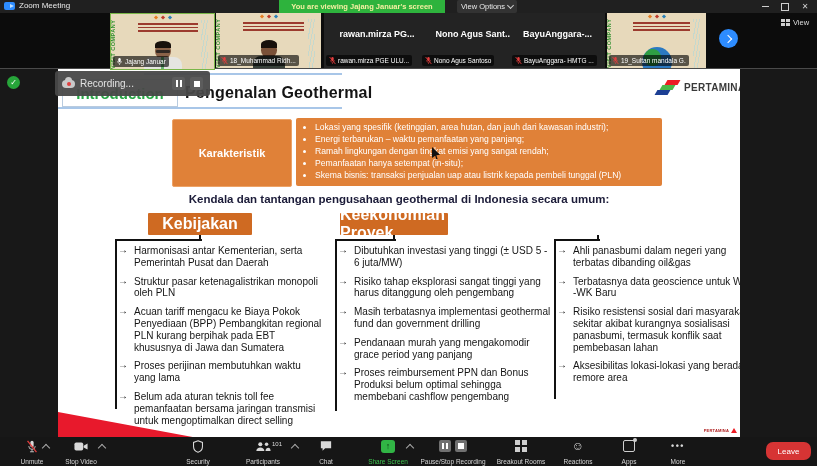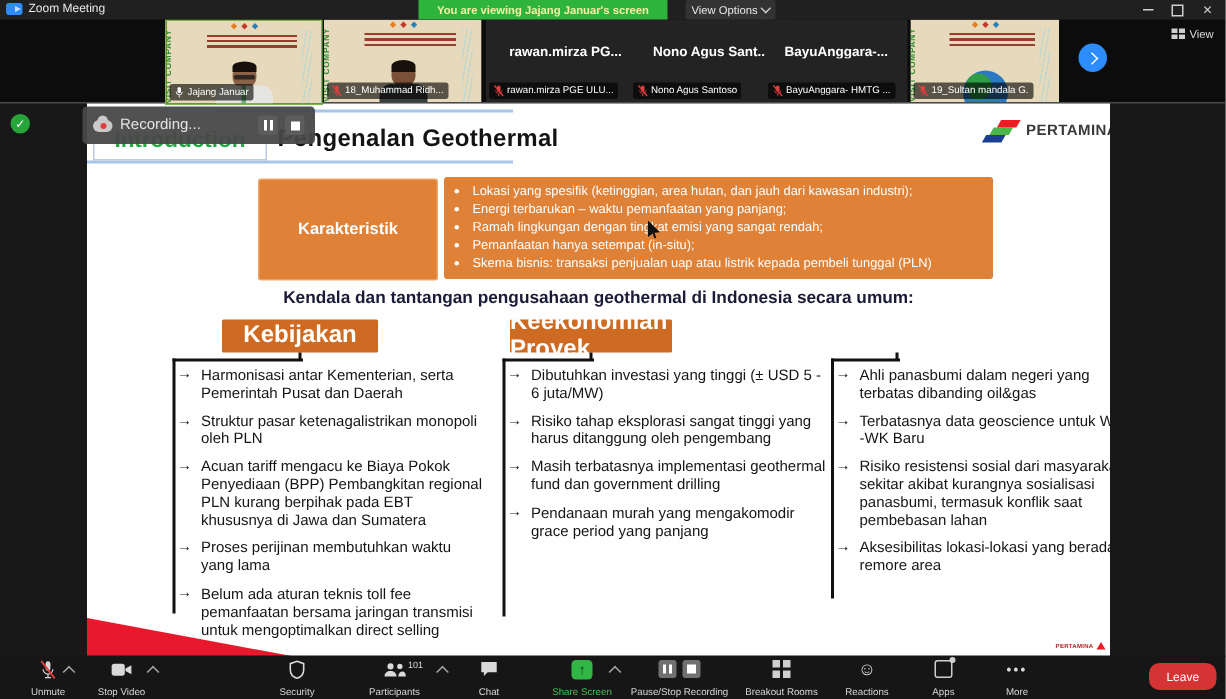--- a/index.html
+++ b/index.html
@@ -350,20 +350,21 @@
       <li>Struktur pasar ketenagalistrikan monopoli oleh PLN</li>
       <li>Acuan tariff mengacu ke Biaya Pokok Penyediaan (BPP) Pembangkitan regional PLN kurang berpihak pada EBT khususnya di Jawa dan Sumatera</li>
       <li>Proses perijinan membutuhkan waktu yang lama</li>
       <li>Belum ada aturan teknis toll fee pemanfaatan bersama jaringan transmisi untuk mengoptimalkan direct selling</li>
     </ul>
     <ul class="col col2">
       <li>Dibutuhkan investasi yang tinggi (± USD 5 - 6 juta/MW)</li>
       <li>Risiko tahap eksplorasi sangat tinggi yang harus ditanggung oleh pengembang</li>
       <li>Masih terbatasnya implementasi geothermal fund dan government drilling</li>
       <li>Pendanaan murah yang mengakomodir grace period yang panjang</li>
+      <li>Proses reimbursement PPN dan Bonus Produksi belum optimal sehingga membebani cashflow pengembang</li>
     </ul>
     <ul class="col col3">
       <li>Ahli panasbumi dalam negeri yang terbatas dibanding oil&amp;gas</li>
       <li>Terbatasnya data geoscience untuk WK -WK Baru</li>
       <li>Risiko resistensi sosial dari masyarakat sekitar akibat kurangnya sosialisasi panasbumi, termasuk konflik saat pembebasan lahan</li>
       <li>Aksesibilitas lokasi-lokasi yang berada di remore area</li>
     </ul>
 
     <div class="wedge"></div>
     <div class="minibrand">

